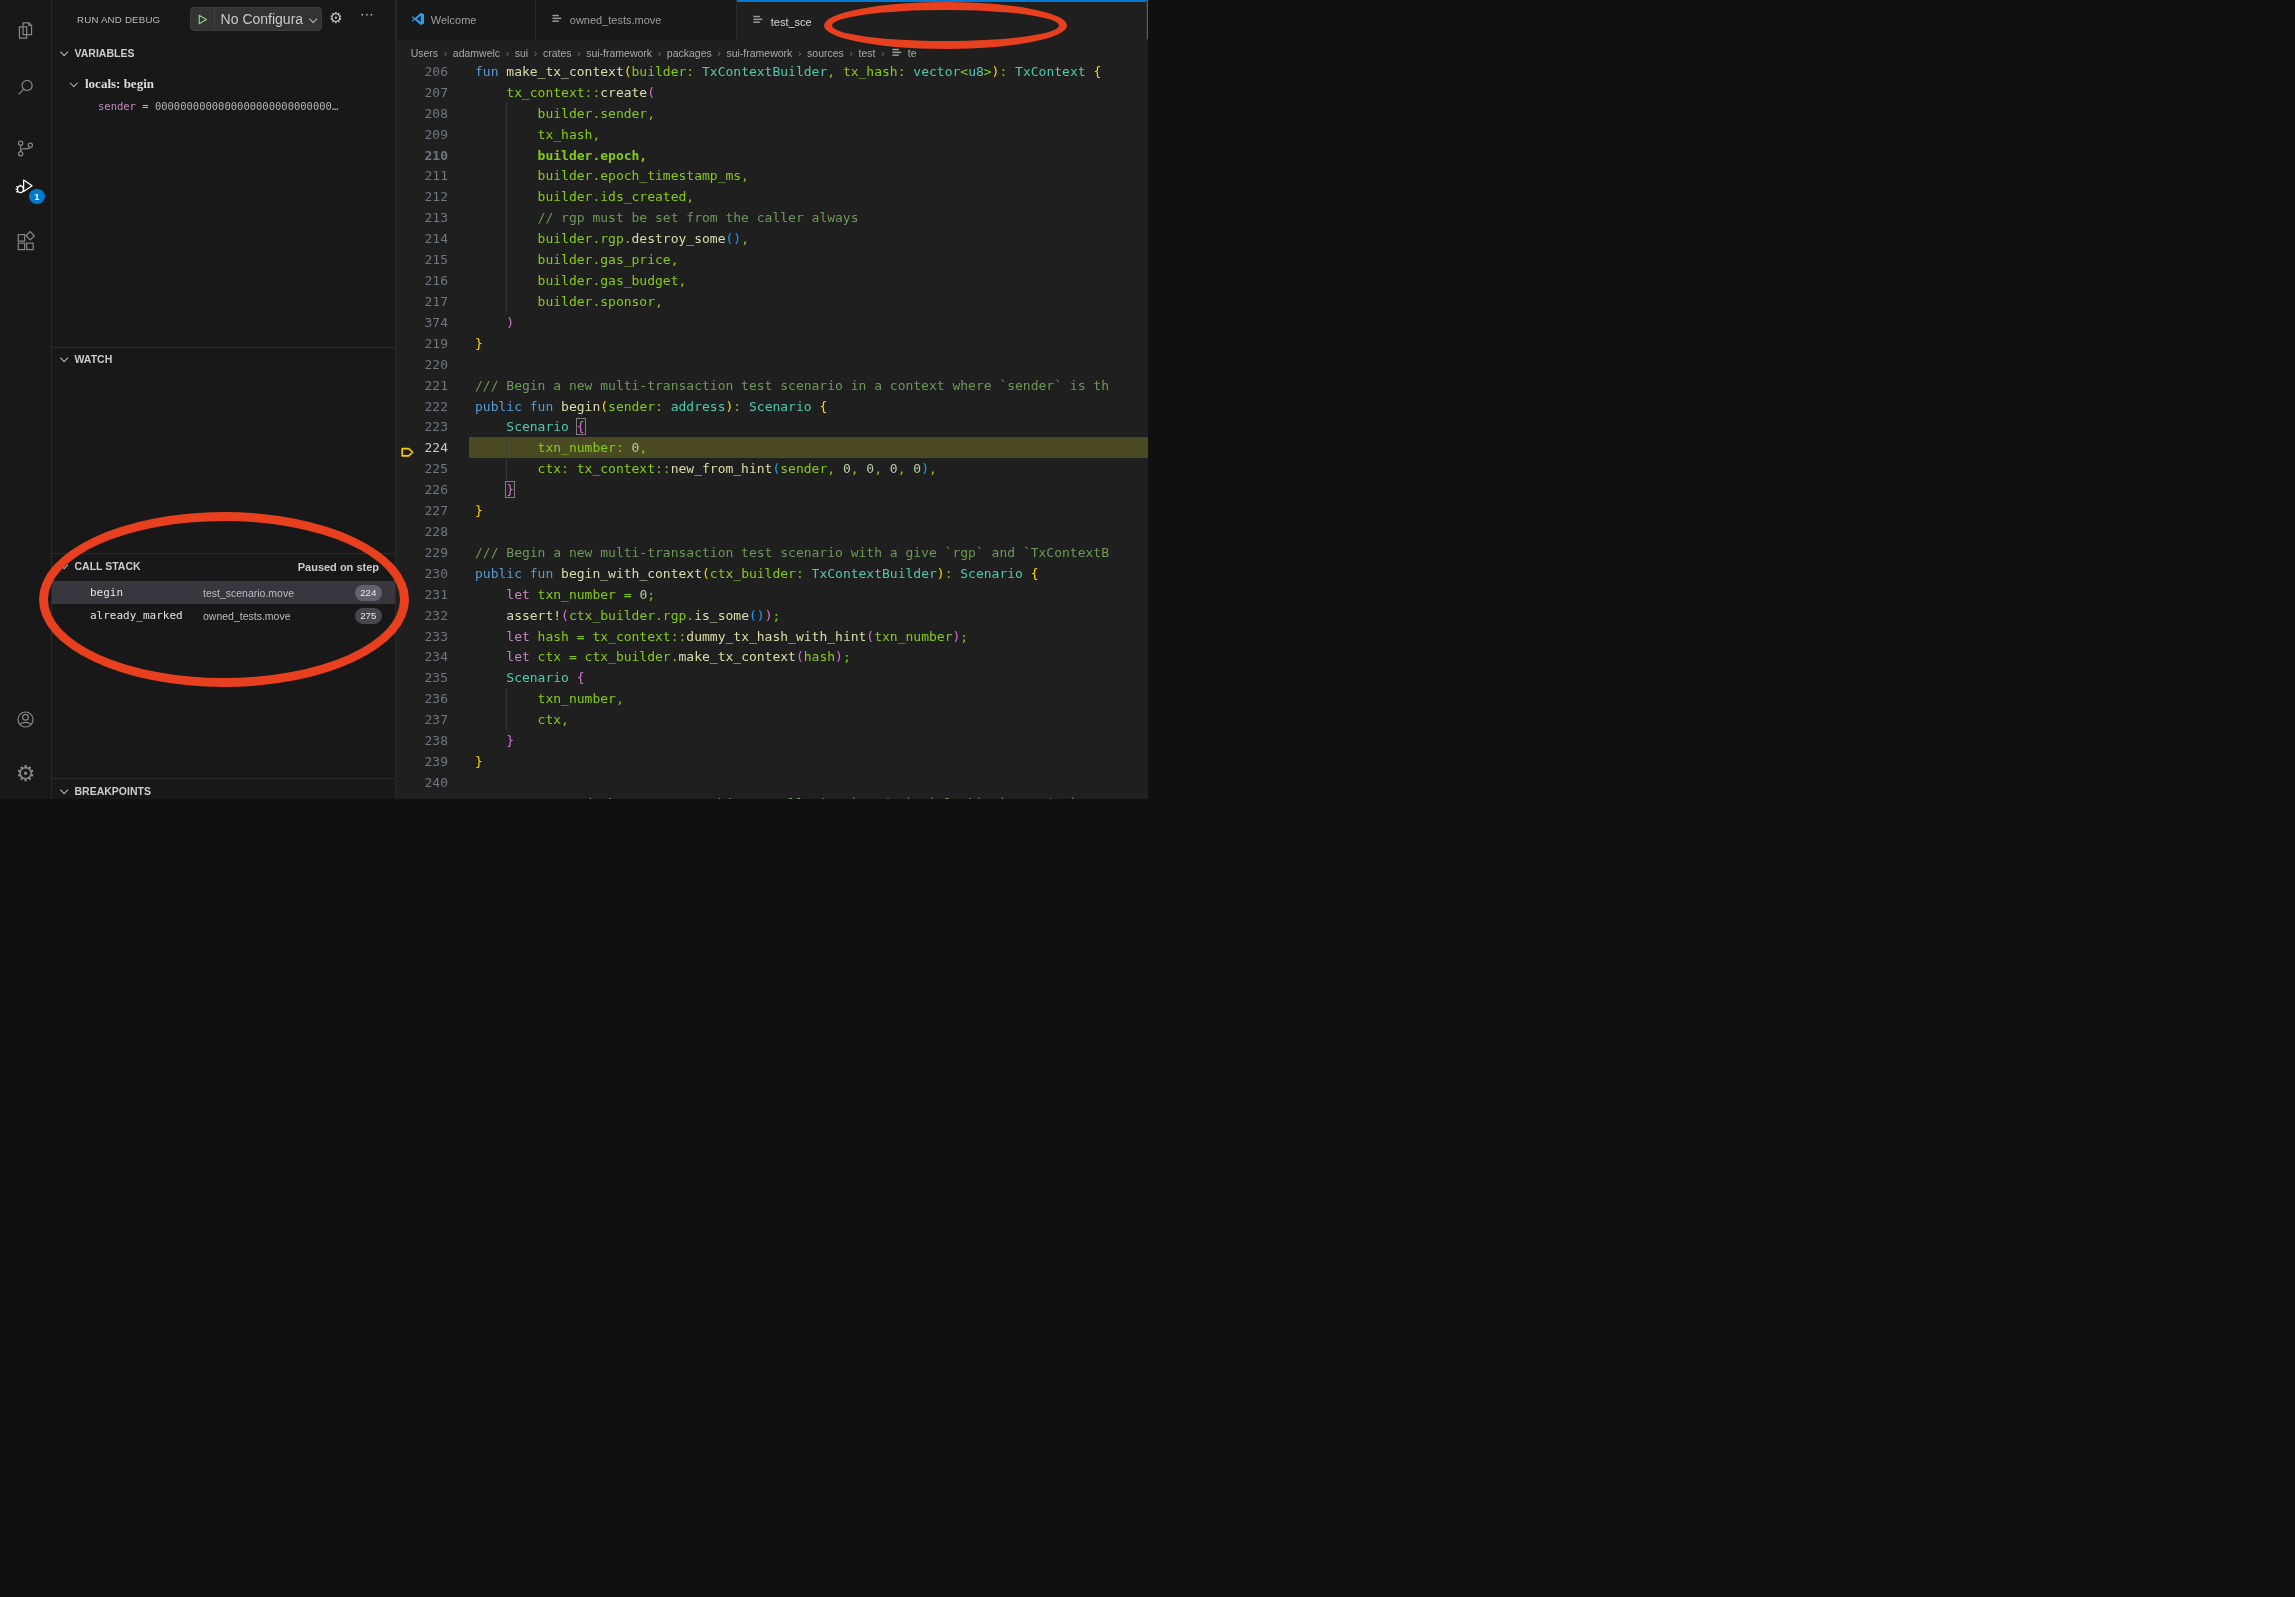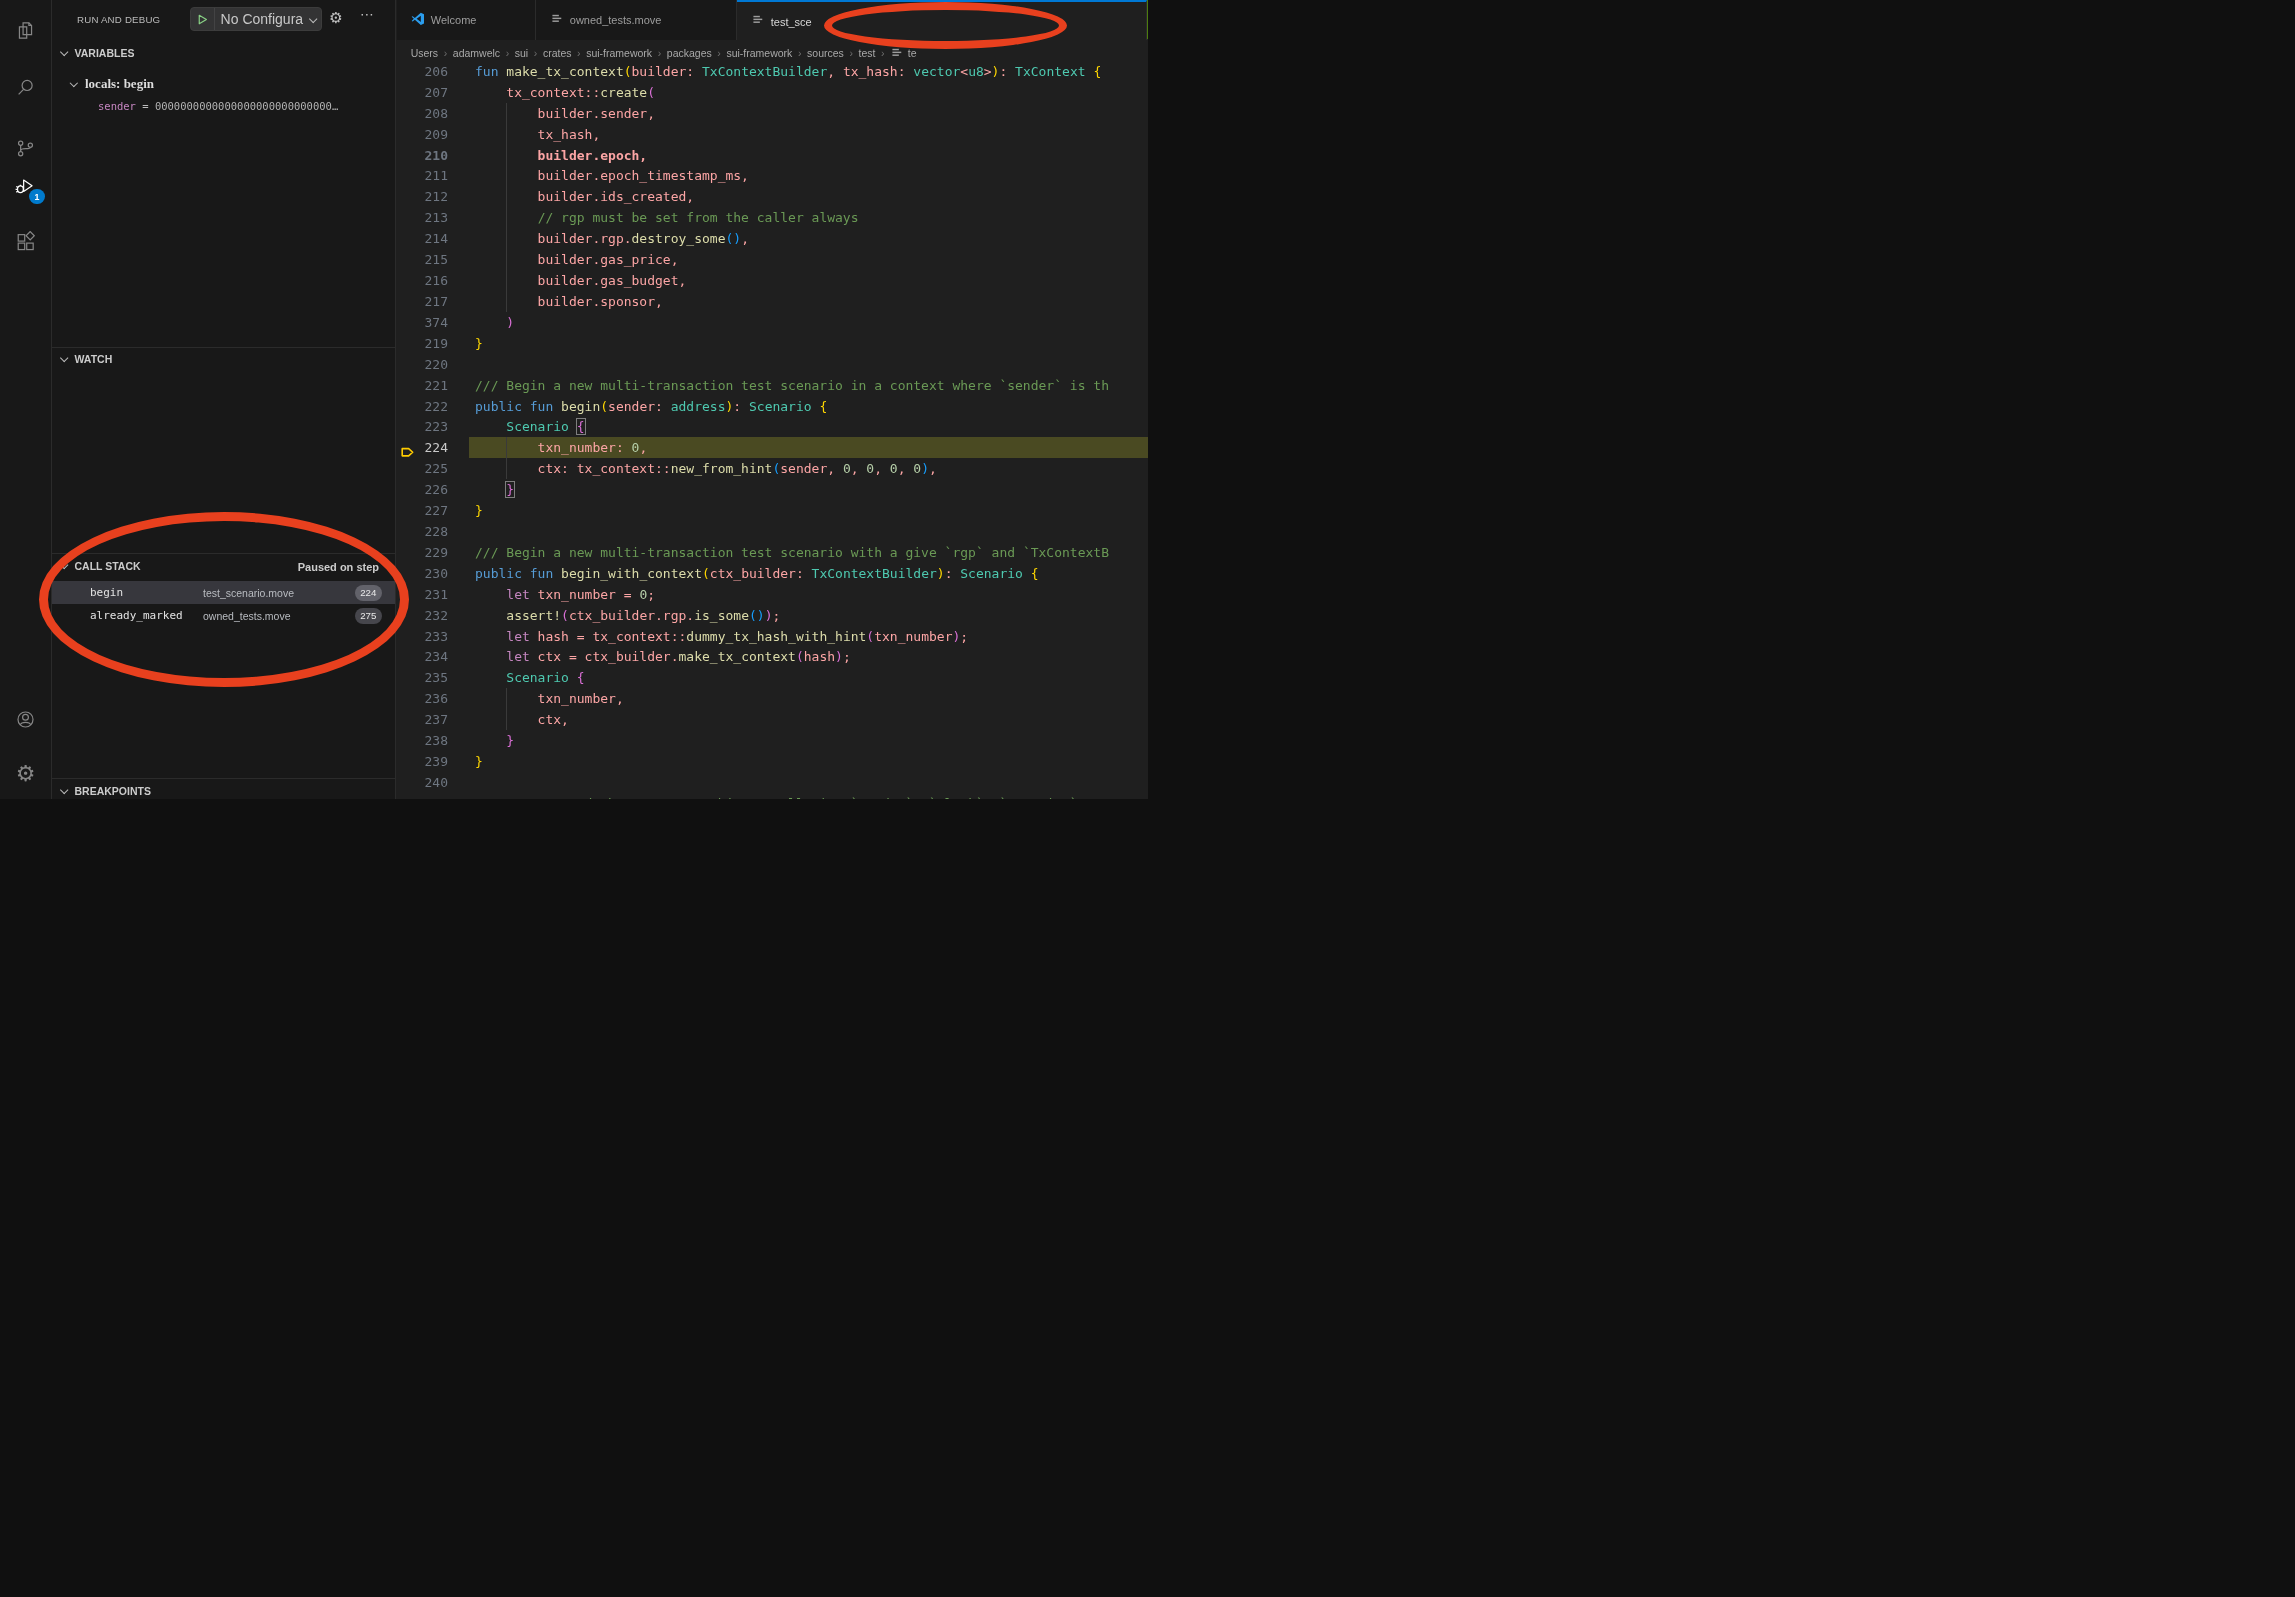--- a/index.html
+++ b/index.html
@@ -70,21 +70,21 @@
   .ln .hlband{position:absolute;left:72px;right:0;top:0;bottom:0;background:#4a4a22;}
   .ln .num{position:absolute;left:0;width:51px;text-align:right;color:#6e7681;}
   .ln.cur .num{color:#c9c9c9;}
   .ln .txt{position:absolute;left:78px;white-space:pre;color:#cccccc;}
   .ln .guide{position:absolute;top:0;bottom:0;width:0.8px;background:#3a3a3a;}
   .ln .marker{position:absolute;left:4px;top:5.6px;}
   .tk-kw{color:#569cd6;}
   .tk-kw2{color:#c586c0;}
   .tk-fn{color:#dcdcaa;}
   .tk-ty{color:#4ec9b0;}
-  .tk-pl{color:#fca5a5;}
+  .tk-pl{color:#84cc16;}
   .tk-cm{color:#6a9955;}
   .tk-cmu{color:#6a9955;text-underline-offset:3.2px;}
   .tk-num{color:#b5cea8;}
   .tk-b1{color:#ffd700;}
   .tk-b2{color:#da70d6;}
   .tk-b3{color:#179fff;}
   .tk-bm{color:#da70d6;outline:0.8px solid #7e7e7e;}
   
   .annot{position:absolute;border-style:solid;border-radius:50%;z-index:50;pointer-events:none;}
   .annot.a1{left:824px;top:1.6px;width:243px;height:47px;border-width:8.8px;}

